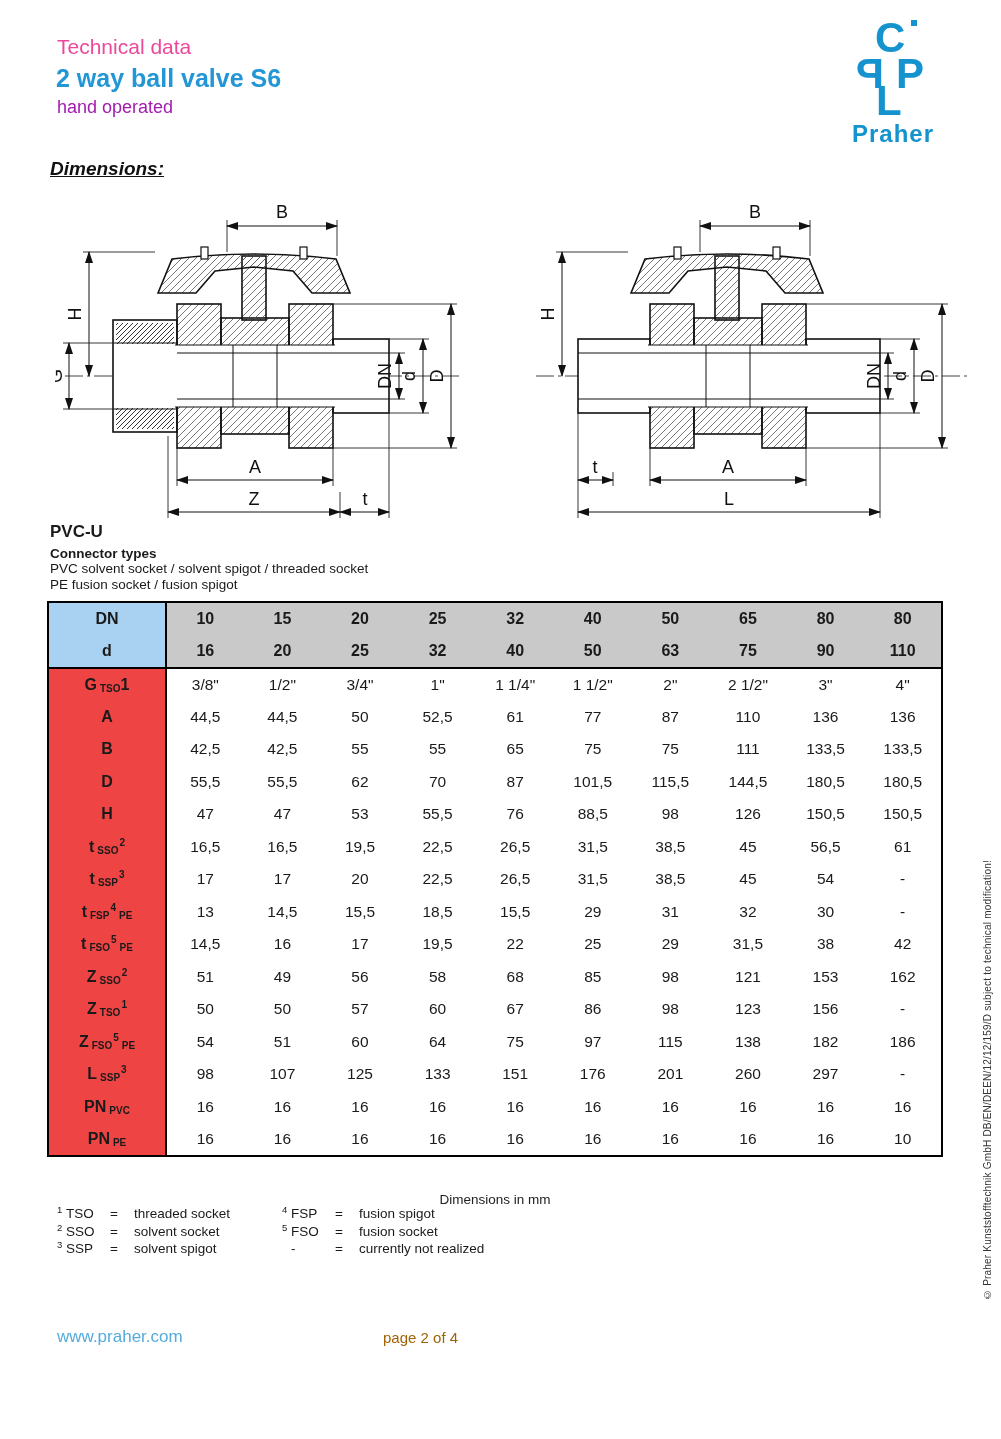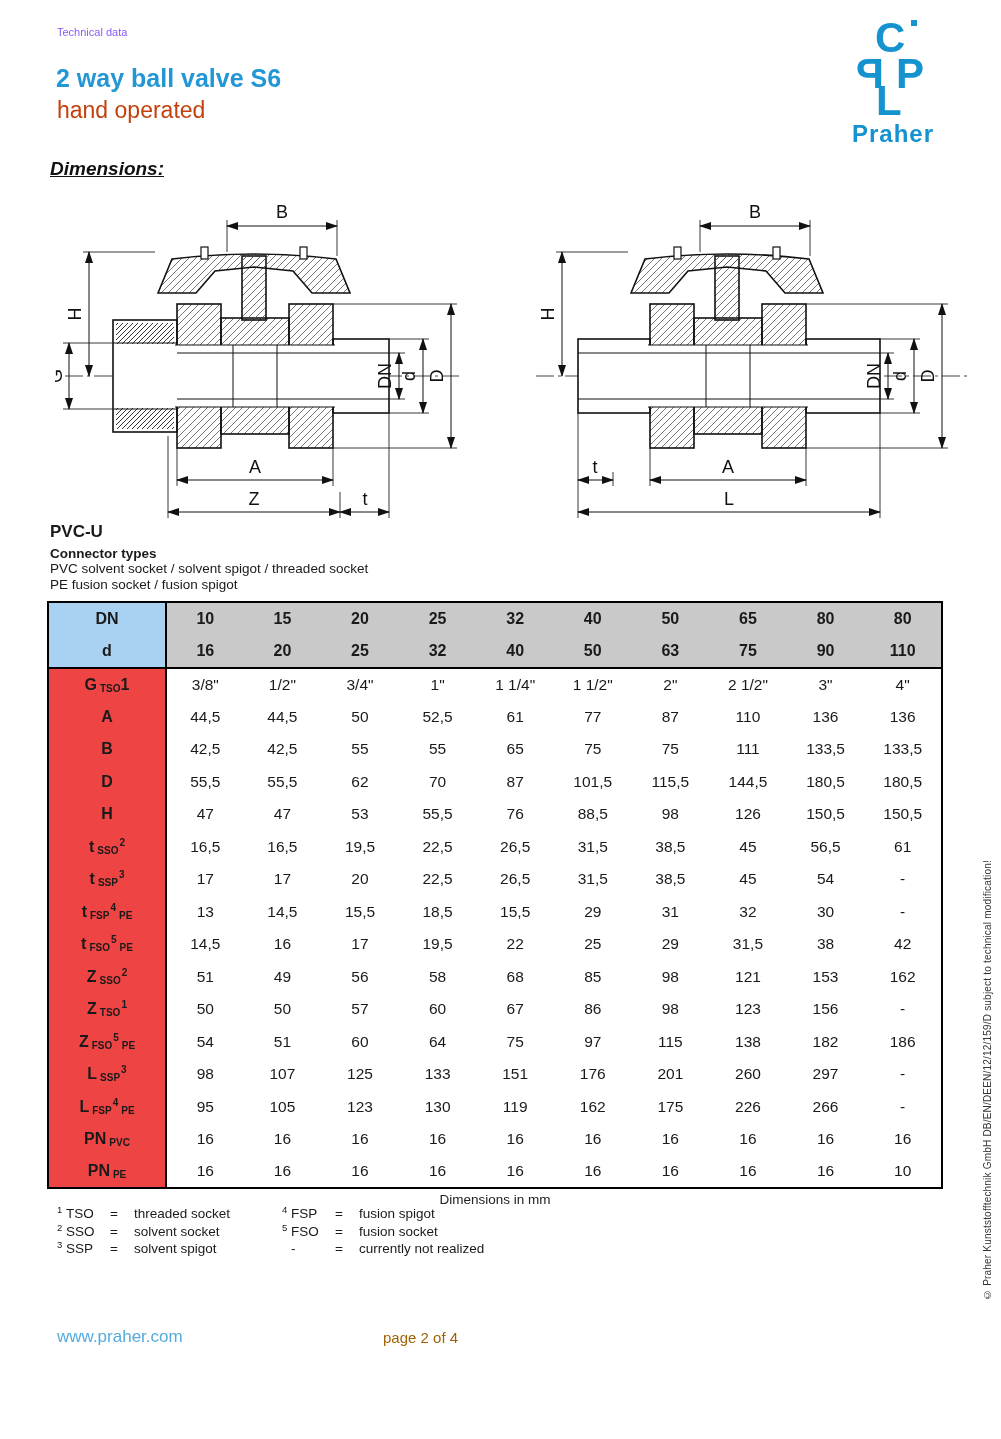--- a/index.html
+++ b/index.html
@@ -1,22 +1,22 @@
 <!DOCTYPE html>
 <html><head>
 <meta charset="utf-8">
 <style>
   html,body{margin:0;padding:0;background:#fff;}
   .page{position:relative;width:1001px;height:1439px;background:#fff;overflow:hidden;
         font-family:"Liberation Sans",sans-serif;color:#1a1a1a;}
 
   
-  .eyebrow{position:absolute;left:57px;top:26px;font-size:11px;color:#8b5cf6;}
+  .eyebrow{position:absolute;left:57px;top:35px;font-size:21px;color:#ec4899;}
   .title{position:absolute;left:56px;top:64px;font-size:25px;font-weight:bold;color:#2397d6;text-align:right;}
-  .subtitle{position:absolute;left:57px;top:97px;font-size:23px;color:#c2410c;}
+  .subtitle{position:absolute;left:57px;top:97px;font-size:18px;color:#a21caf;}
 
   
   .logo{position:absolute;left:843px;top:14px;width:100px;text-align:center;}
   .logo-text{font-size:24px;font-weight:bold;color:#1493ce;letter-spacing:1px;margin-top:-2px;}
 
   
   .dims-heading{position:absolute;left:50px;top:158px;font-size:19px;font-weight:bold;
                 font-style:italic;text-decoration:underline;color:#111;}
 
   
@@ -462,33 +462,20 @@
           <td class="lbl"><span>L</span><sub class="lsub">SSP</sub><sup class="lsup">3</sup></td>
           <td>98</td>
           <td>107</td>
           <td>125</td>
           <td>133</td>
           <td>151</td>
           <td>176</td>
           <td>201</td>
           <td>260</td>
           <td>297</td>
-          <td>-</td>
-        </tr>
-        <tr>
-          <td class="lbl"><span>L</span><sub class="lsub">FSP</sub><sup class="lsup">4</sup><sub class="lsub">PE</sub></td>
-          <td>95</td>
-          <td>105</td>
-          <td>123</td>
-          <td>130</td>
-          <td>119</td>
-          <td>162</td>
-          <td>175</td>
-          <td>226</td>
-          <td>266</td>
           <td>-</td>
         </tr>
         <tr>
           <td class="lbl"><span>PN</span><sub class="lsub">PVC</sub></td>
           <td>16</td>
           <td>16</td>
           <td>16</td>
           <td>16</td>
           <td>16</td>
           <td>16</td>

